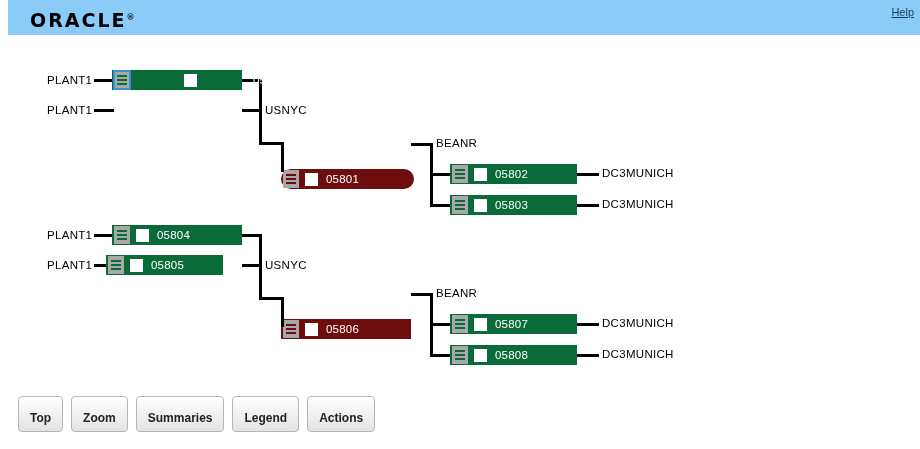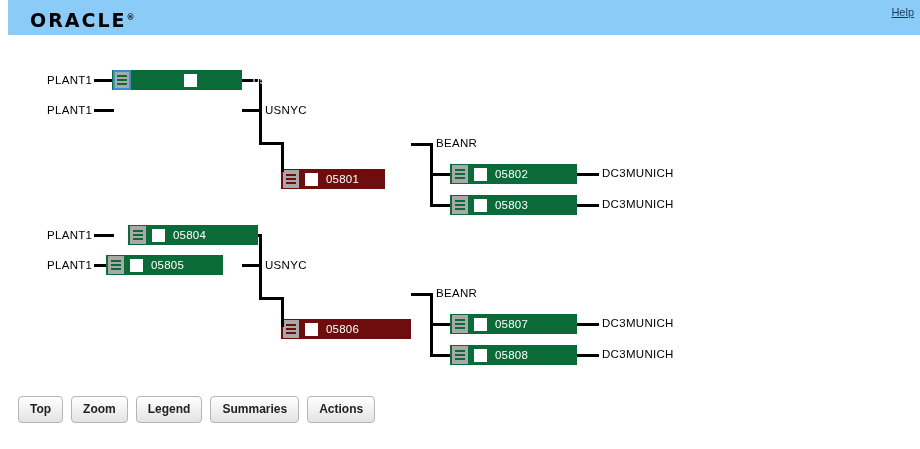--- a/index.html
+++ b/index.html
@@ -142,21 +142,21 @@
     gap: 8px;
   }
   .btn {
     font-family: "Liberation Sans", sans-serif;
     font-size: 12px;
     font-weight: bold;
     color: #222222;
     background: linear-gradient(#ffffff, #e3e3e3);
     border: 1px solid #b5b5b5;
     border-radius: 4px;
-    padding: 5px 11px 6px 11px;
+    padding: 14px 11px 6px 11px;
     cursor: pointer;
     line-height: 14px;
     white-space: nowrap;
   }
 </style>
 </head>
 <body>
 
 <div id="header">
   <div id="oracle-logo">
@@ -183,21 +183,21 @@
     <span class="menu-icon focused">
         <i></i>
         <i></i>
         <i></i>
       </span>
     <span class="chk"></span>
     <span class="node-label">05799</span>
   </div>
 
   <div class="loc" style="left:243px; top:68px;">USNYC</div>
-  <div class="node maroon" style="left:259px; top:134px; width:104px;">
+  <div class="node maroon" style="left:259px; top:134px; width:133px;border-radius:10px;">
     <span class="menu-icon">
         <i></i>
         <i></i>
         <i></i>
       </span>
     <span class="chk"></span>
     <span class="node-label">05801</span>
   </div>
   <div class="conn" style="left:259px; top:107px; width:3px; height:30px;"></div>
 
@@ -233,21 +233,21 @@
   <div class="conn" style="left:72px;  top:199px; width:20px; height:3px;"></div>
   <div class="conn" style="left:72px;  top:229px; width:20px; height:3px;"></div>
   <div class="conn" style="left:220px; top:199px; width:20px; height:3px;"></div>
   <div class="conn" style="left:220px; top:229px; width:20px; height:3px;"></div>
   <div class="conn" style="left:237px; top:199px; width:3px;  height:66px;"></div>
   <div class="conn" style="left:237px; top:262px; width:22px; height:3px;"></div>
 
   <div class="loc" style="left:25px; top:193px;">PLANT1</div>
   <div class="loc" style="left:25px; top:223px;">PLANT1</div>
 
-  <div class="node green" style="left:106px; top:190px; width:130px;">
+  <div class="node green" style="left:90px; top:190px; width:130px;">
     <span class="menu-icon">
         <i></i>
         <i></i>
         <i></i>
       </span>
     <span class="chk"></span>
     <span class="node-label">05804</span>
   </div>
   <div class="node green" style="left:84px; top:220px; width:117px;">
     <span class="menu-icon">
@@ -297,16 +297,16 @@
   </div>
   <div class="conn" style="left:555px; top:288px; width:22px; height:3px;"></div>
   <div class="conn" style="left:555px; top:319px; width:22px; height:3px;"></div>
   <div class="loc" style="left:580px; top:281px;">DC3MUNICH</div>
   <div class="loc" style="left:580px; top:312px;">DC3MUNICH</div>
 </div>
 
 <div id="buttonbar">
   <button class="btn">Top</button>
   <button class="btn">Zoom</button>
+  <button class="btn">Summaries</button>
   <button class="btn">Legend</button>
-  <button class="btn">Summaries</button>
   <button class="btn">Actions</button>
 </div>
 
 </body></html>

